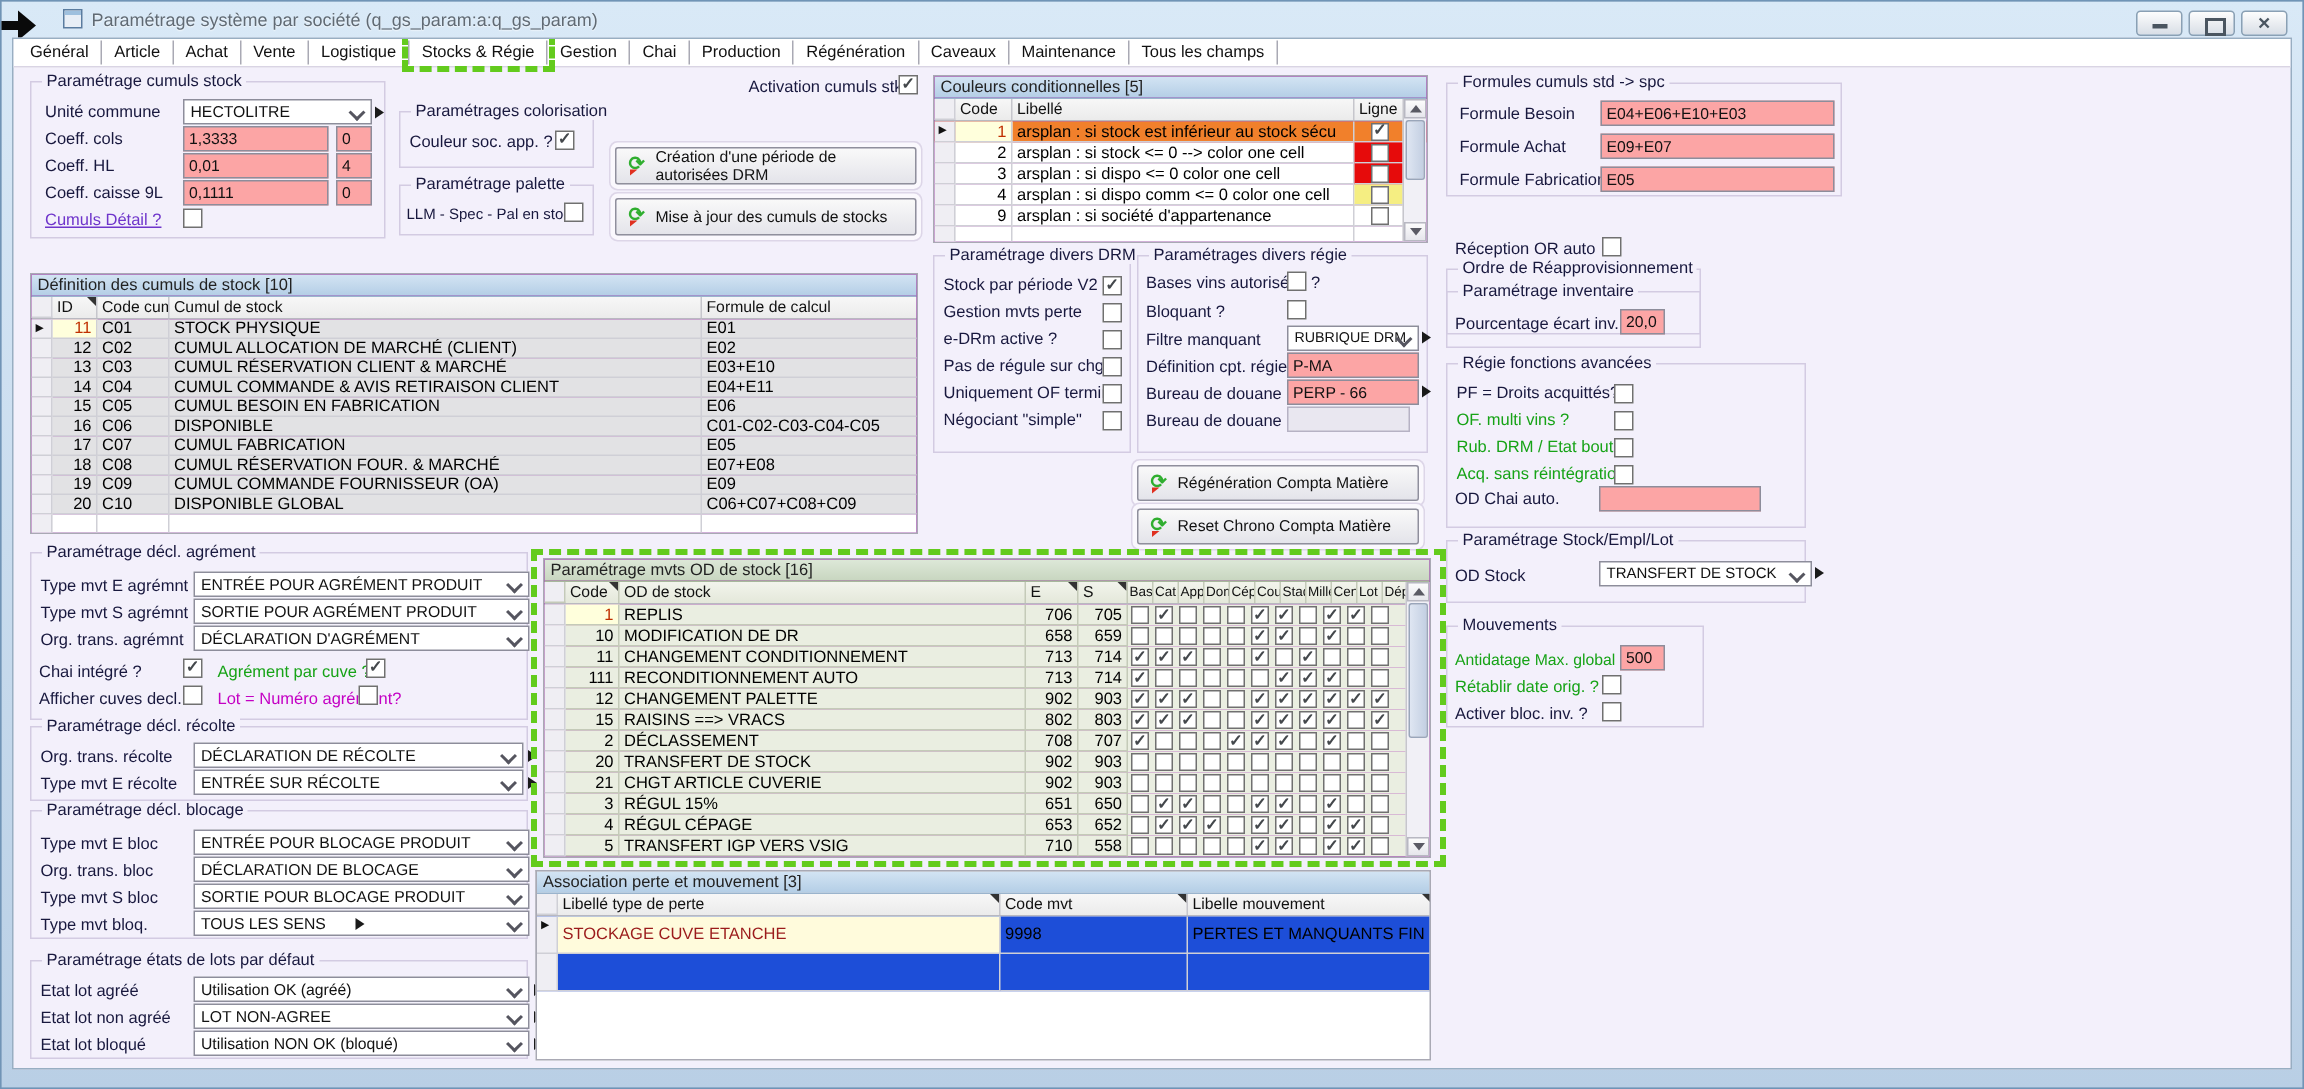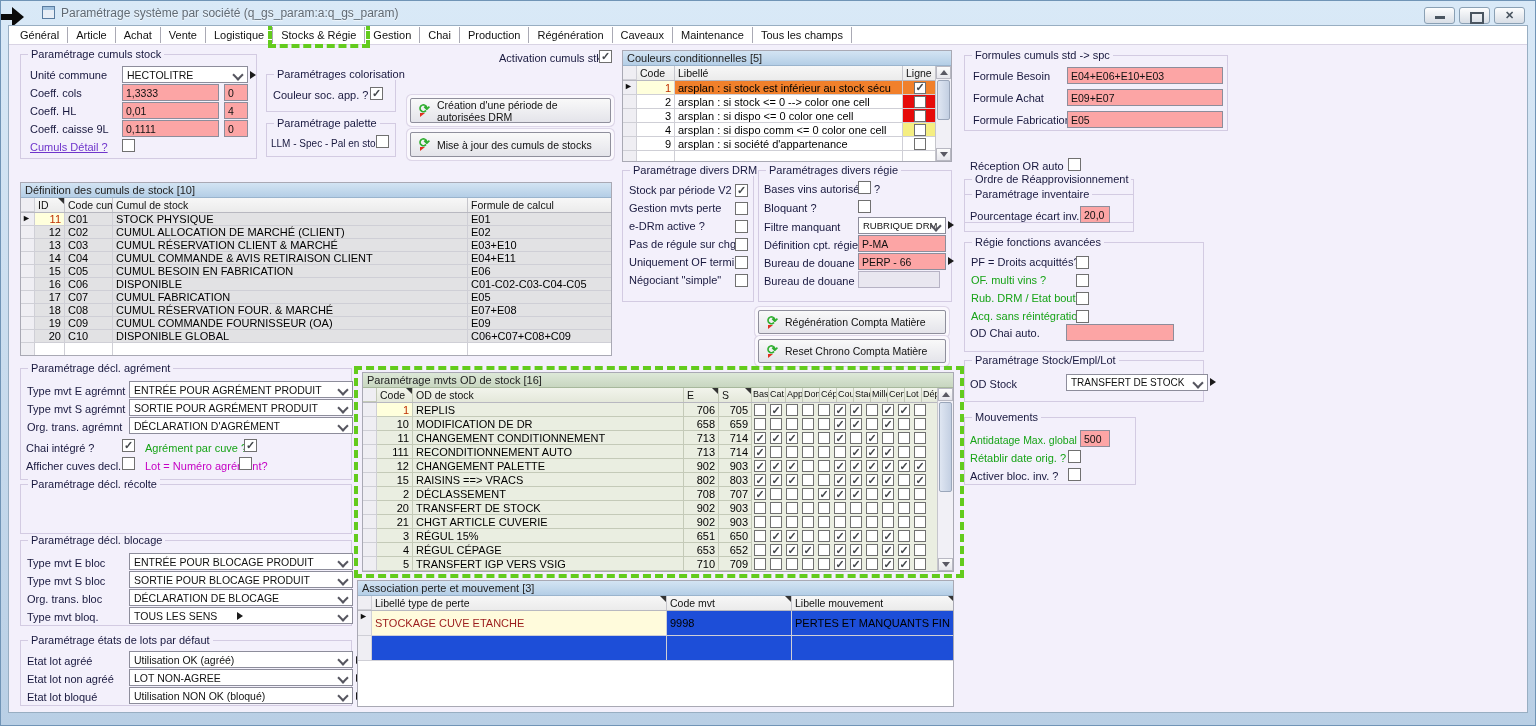--- a/index.html
+++ b/index.html
@@ -510,39 +510,52 @@
       <span class="cb abs on" style="left:120px; top:437px;"></span>
       <span class="lbl green abs" style="left:143px; top:440px;">Agrément par cuve ?</span>
       <span class="cb abs on" style="left:242px; top:437px;"></span>
       <span class="lbl abs" style="left:24px; top:458px;">Afficher cuves decl.</span>
       <span class="cb abs" style="left:120px; top:455px;"></span>
       <span class="lbl magenta abs" style="left:143px; top:458px;">Lot = Numéro agrément?</span>
       <span class="cb abs" style="left:237px; top:455px;"></span>
 
       <div class="grp" style="left:18px; top:482px; width:332px; height:50px;">
         <span class="grp-title">Paramétrage décl. récolte</span>
+        <div style="position:absolute; left:6px; top:10px; right:4px;">
+
+        <div class="combo-row">
+            <span class="lbl" style="position:absolute; left:0; top:4px;">Org. trans. récolte</span>
+            <span class="combo" style="left:102px; top:0; width:220px;">DÉCLARATION DE RÉCOLTE</span>
+            <span class="darr show" style="left:325px; top:5px;"></span>
+          </div>
+            <div class="combo-row">
+            <span class="lbl" style="position:absolute; left:0; top:4px;">Type mvt E récolte</span>
+            <span class="combo" style="left:102px; top:0; width:220px;">ENTRÉE SUR RÉCOLTE</span>
+            <span class="darr show" style="left:325px; top:5px;"></span>
+          </div>
+          </div>
       </div>
 
       <div class="grp" style="left:18px; top:538px; width:332px; height:86px;">
         <span class="grp-title">Paramétrage décl. blocage</span>
         <div style="position:absolute; left:6px; top:12px; right:4px;">
 
         <div class="combo-row">
             <span class="lbl" style="position:absolute; left:0; top:4px;">Type mvt E bloc</span>
             <span class="combo" style="left:102px; top:0; width:224px;">ENTRÉE POUR BLOCAGE PRODUIT</span>
 
           </div>
             <div class="combo-row">
+            <span class="lbl" style="position:absolute; left:0; top:4px;">Org. trans. bloc</span>
+            <span class="combo" style="left:102px; top:0; width:224px;">DÉCLARATION DE BLOCAGE</span>
+
+          </div>
+            <div class="combo-row">
             <span class="lbl" style="position:absolute; left:0; top:4px;">Type mvt S bloc</span>
             <span class="combo" style="left:102px; top:0; width:224px;">SORTIE POUR BLOCAGE PRODUIT</span>
-
-          </div>
-            <div class="combo-row">
-            <span class="lbl" style="position:absolute; left:0; top:4px;">Org. trans. bloc</span>
-            <span class="combo" style="left:102px; top:0; width:224px;">DÉCLARATION DE BLOCAGE</span>
 
           </div>
             <div class="combo-row">
             <span class="lbl" style="position:absolute; left:0; top:4px;">Type mvt bloq.</span>
             <span class="combo small" style="left:102px; top:0; width:224px;">TOUS LES SENS</span>
             <span class="darr show" style="left:210px; top:5px;"></span>
           </div>
           </div>
       </div>
 
@@ -812,21 +825,21 @@
                 <span class="cb on"></span>
                 <span class="cb on"></span>
                 <span class="cb"></span>
               </span>
           </div>
             <div class="odrow">
             <span class="c-sel"></span>
             <span class="td c-code num">5</span>
             <span class="td c-lib">TRANSFERT IGP VERS VSIG</span>
             <span class="td c-e num">710</span>
-            <span class="td c-s num">709</span>
+            <span class="td c-s num">558</span>
             <span class="checks">
                 <span class="cb"></span>
                 <span class="cb"></span>
                 <span class="cb"></span>
                 <span class="cb"></span>
                 <span class="cb"></span>
                 <span class="cb on"></span>
                 <span class="cb on"></span>
                 <span class="cb"></span>
                 <span class="cb on"></span>

